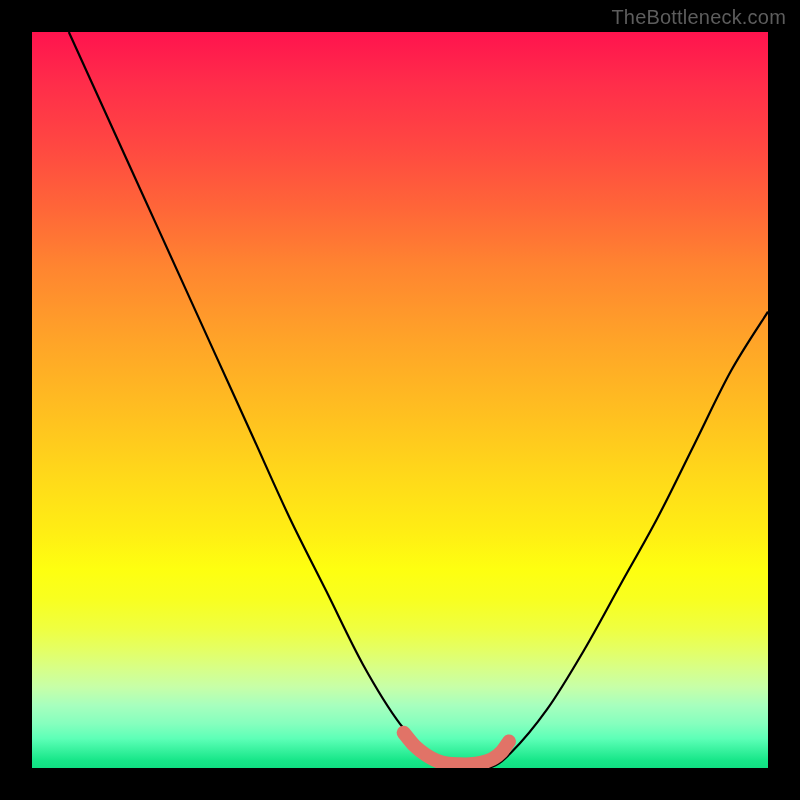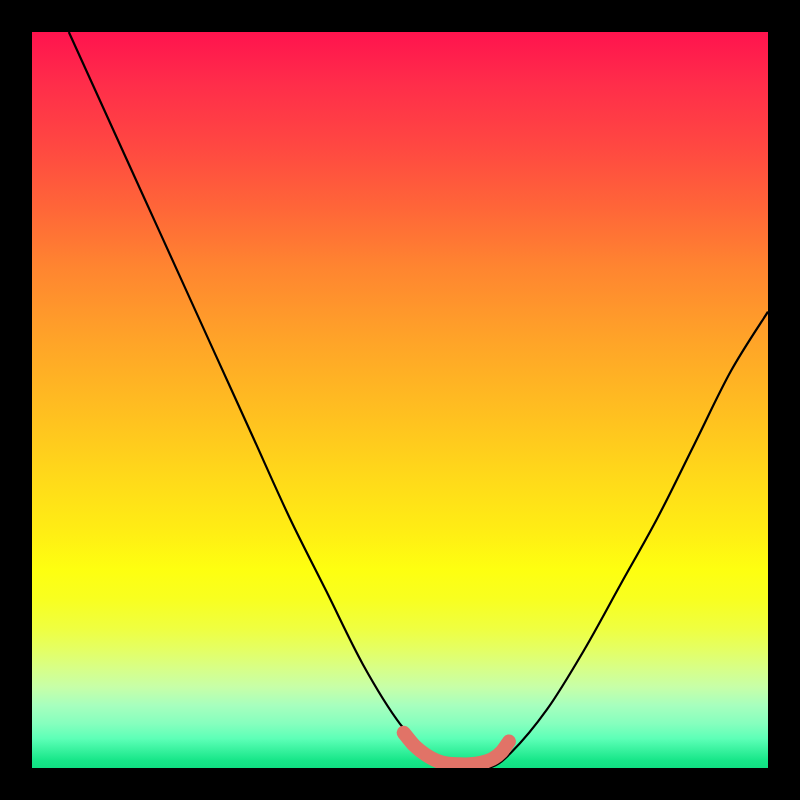--- a/index.html
+++ b/index.html
@@ -60,20 +60,21 @@
     font-size: 20px;
     color: #5d5d5d;
     letter-spacing: 0.2px;
   }
 </style>
 </head>
 <body>
 
 <div class="chart-container">
 
+  <div class="attribution">TheBottleneck.com</div>
 
   <div class="plot-area">
     <div class="gradient-bg"></div>
     <svg id="svg-layer" class="svg-layer" viewBox="0 0 736 736" preserveAspectRatio="none">
       <path id="curve-path" fill="none" stroke="#000000" stroke-width="2.2" d="M 36.800000000000004 0 C 42.93 13.49, 61.33 53.97, 73.60 80.96 C 85.87 107.95, 98.13 134.93, 110.40 161.92 C 122.67 188.91, 134.93 215.89, 147.20 242.88 C 159.47 269.87, 171.73 296.85, 184.00 323.84 C 196.27 350.83, 208.53 377.81, 220.80 404.80 C 233.07 431.79, 245.33 460.00, 257.60 485.76 C 269.87 511.52, 282.13 534.83, 294.40 559.36 C 306.67 583.89, 318.93 610.88, 331.20 632.96 C 343.47 655.04, 356.96 677.12, 368.00 691.84 C 379.04 706.56, 387.63 713.92, 397.44 721.28 C 407.25 728.64, 417.07 733.55, 426.88 736.00 C 436.69 738.45, 447.73 738.45, 456.32 736.00 C 464.91 733.55, 468.59 731.09, 478.40 721.28 C 488.21 711.47, 502.93 694.29, 515.20 677.12 C 527.47 659.95, 539.73 639.09, 552.00 618.24 C 564.27 597.39, 576.53 574.08, 588.80 552.00 C 601.07 529.92, 613.33 509.07, 625.60 485.76 C 637.87 462.45, 650.13 436.69, 662.40 412.16 C 674.67 387.63, 686.93 360.64, 699.20 338.56 C 711.47 316.48, 729.87 289.49, 736.00 279.68"></path>
       <path id="highlight-path" fill="none" stroke="#e17367" stroke-width="14" stroke-linecap="round" stroke-linejoin="round" d="M 371.68 700.672 C 373.52 702.88, 379.04 710.24, 382.72 713.92 C 386.40 717.60, 390.08 720.30, 393.76 722.75 C 397.44 725.21, 401.12 727.17, 404.80 728.64 C 408.48 730.11, 412.16 730.97, 415.84 731.58 C 419.52 732.20, 423.20 732.20, 426.88 732.32 C 430.56 732.44, 434.24 732.57, 437.92 732.32 C 441.60 732.07, 445.28 731.71, 448.96 730.85 C 452.64 729.99, 456.57 729.01, 460.00 727.17 C 463.43 725.33, 466.75 722.75, 469.57 719.81 C 472.39 716.86, 475.70 711.22, 476.93 709.50"></path>
     </svg>
   </div>
 
 </div>

